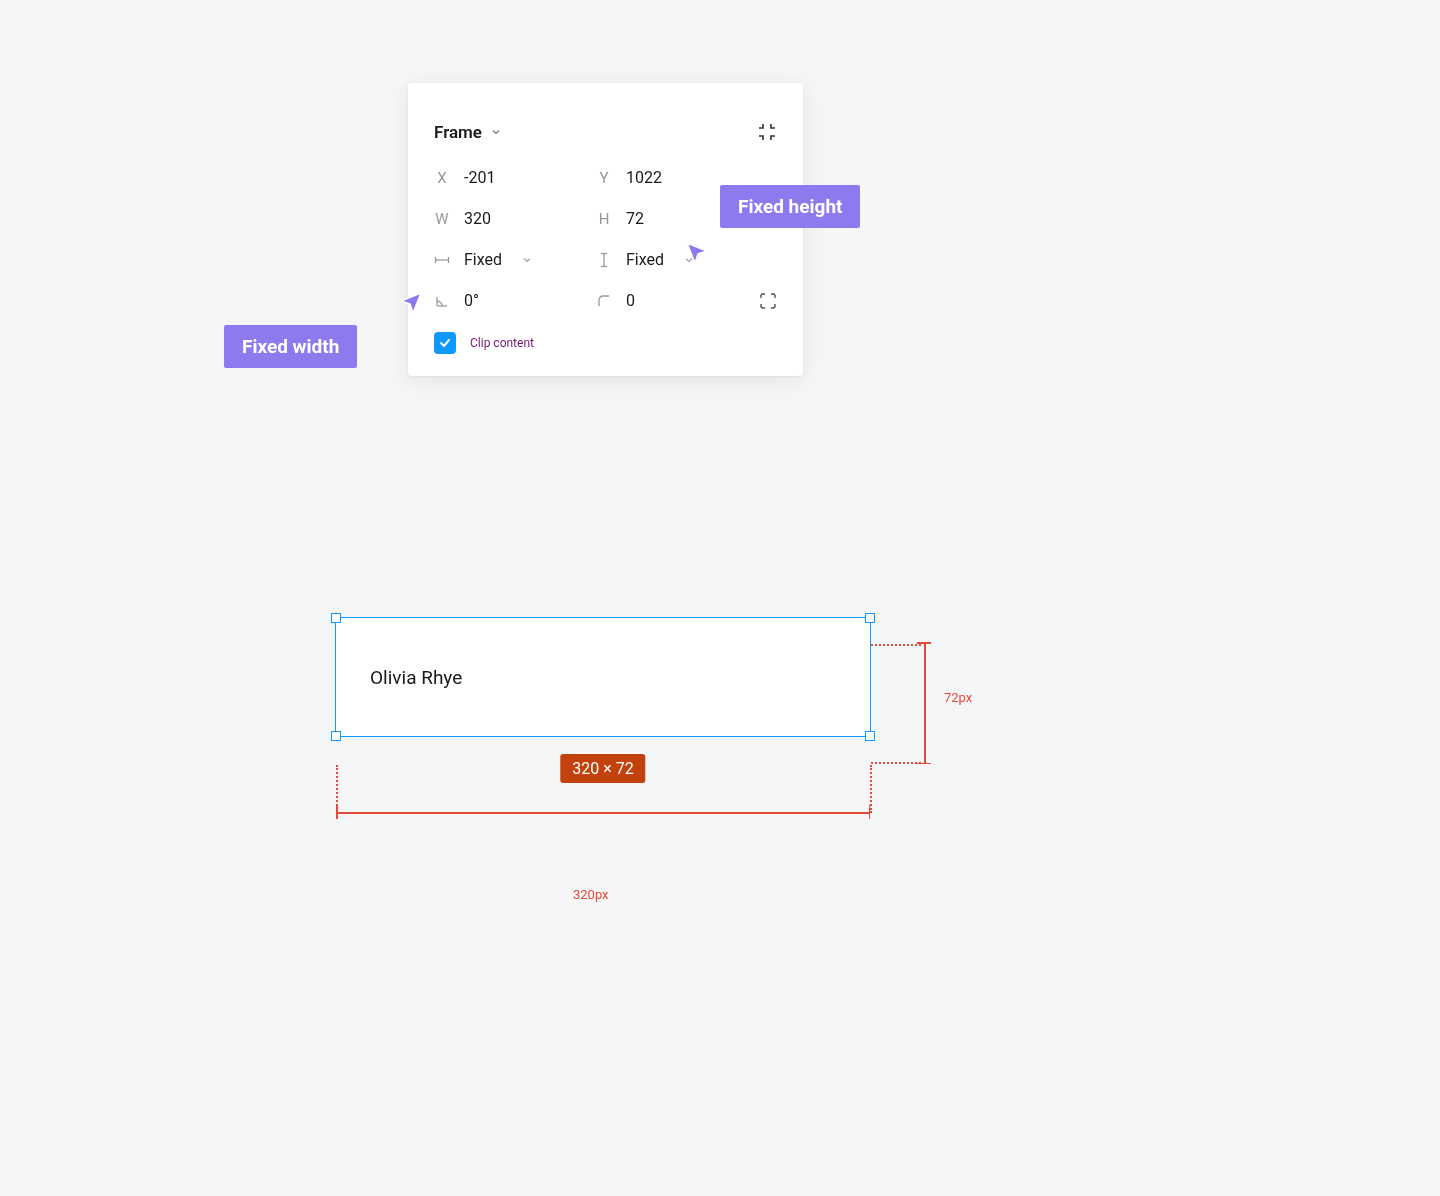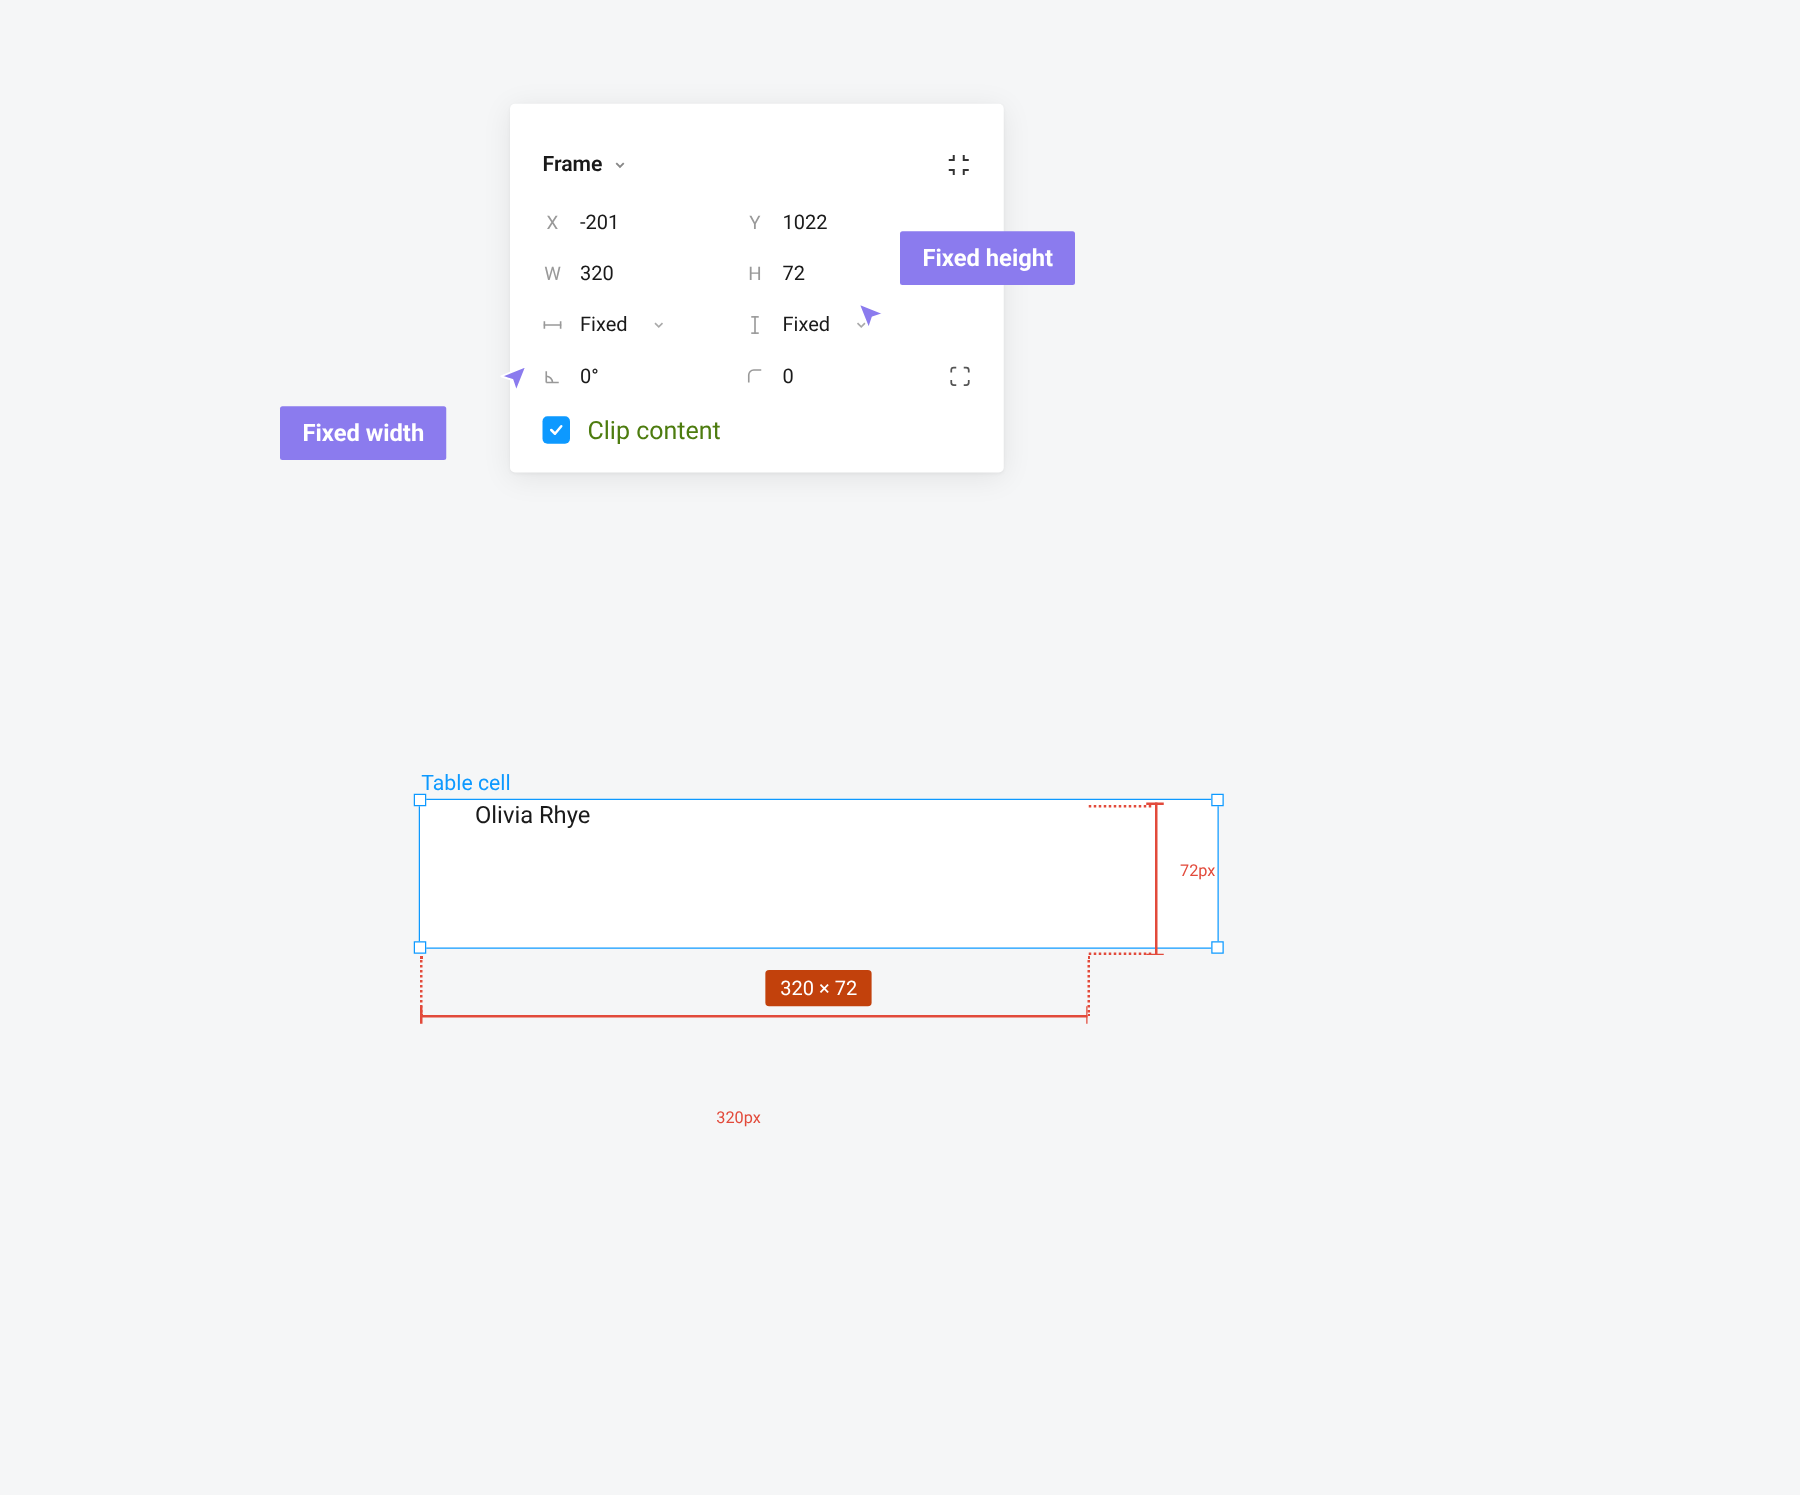--- a/index.html
+++ b/index.html
@@ -99,22 +99,22 @@
     .checkbox {
       width: 22px;
       height: 22px;
       background: #0D99FF;
       border-radius: 4px;
       display: flex;
       align-items: center;
       justify-content: center;
     }
     .clip-label {
-      font-size: 20px;
-      color: #4d7c0f;
+      font-size: 12px;
+      color: #701a75;
     }
 
     
     .callout {
       position: absolute;
       background: #8B7BEE;
       color: #fff;
       font-size: 19px;
       font-weight: 700;
       padding: 10px 18px;
@@ -135,27 +135,28 @@
       left: 335px;
       top: 617px;
     }
     .cell-label {
       color: #0D99FF;
       font-size: 17px;
       margin-bottom: 2px;
       margin-left: 2px;
     }
     .cell {
-      width: 640px;
+      width: 536px;
       height: 120px;
       background: #fff;
       border: 1px solid #0D99FF;
       position: relative;
       display: flex;
-      padding-left: 44px;
+      align-items: center;
+      padding-left: 34px;
     }
     .cell-text {
       font-size: 19px;
       color: #1a1a1a;
     }
     .handle {
       position: absolute;
       width: 10px;
       height: 10px;
       background: #fff;
@@ -371,21 +372,20 @@
     <path d="M25 5 L5 13 L14 16 L17 25 Z" fill="#8B7BEE" stroke="#fff" stroke-width="1.5" stroke-linejoin="round"></path>
   </svg>
 </div>
 <div class="cursor cursor-right">
   <svg width="30" height="30" viewBox="0 0 30 30">
     <path d="M5 5 L25 13 L16 16 L13 25 Z" fill="#8B7BEE" stroke="#fff" stroke-width="1.5" stroke-linejoin="round"></path>
   </svg>
 </div>
 
 <div class="cell-wrap">
-  <div class="cell-label">Table cell</div>
   <div class="cell">
     <span class="cell-text">Olivia Rhye</span>
     <div class="handle h-tl"></div>
     <div class="handle h-tr"></div>
     <div class="handle h-bl"></div>
     <div class="handle h-br"></div>
     <div class="dim-badge">320 × 72</div>
   </div>
 </div>
 

